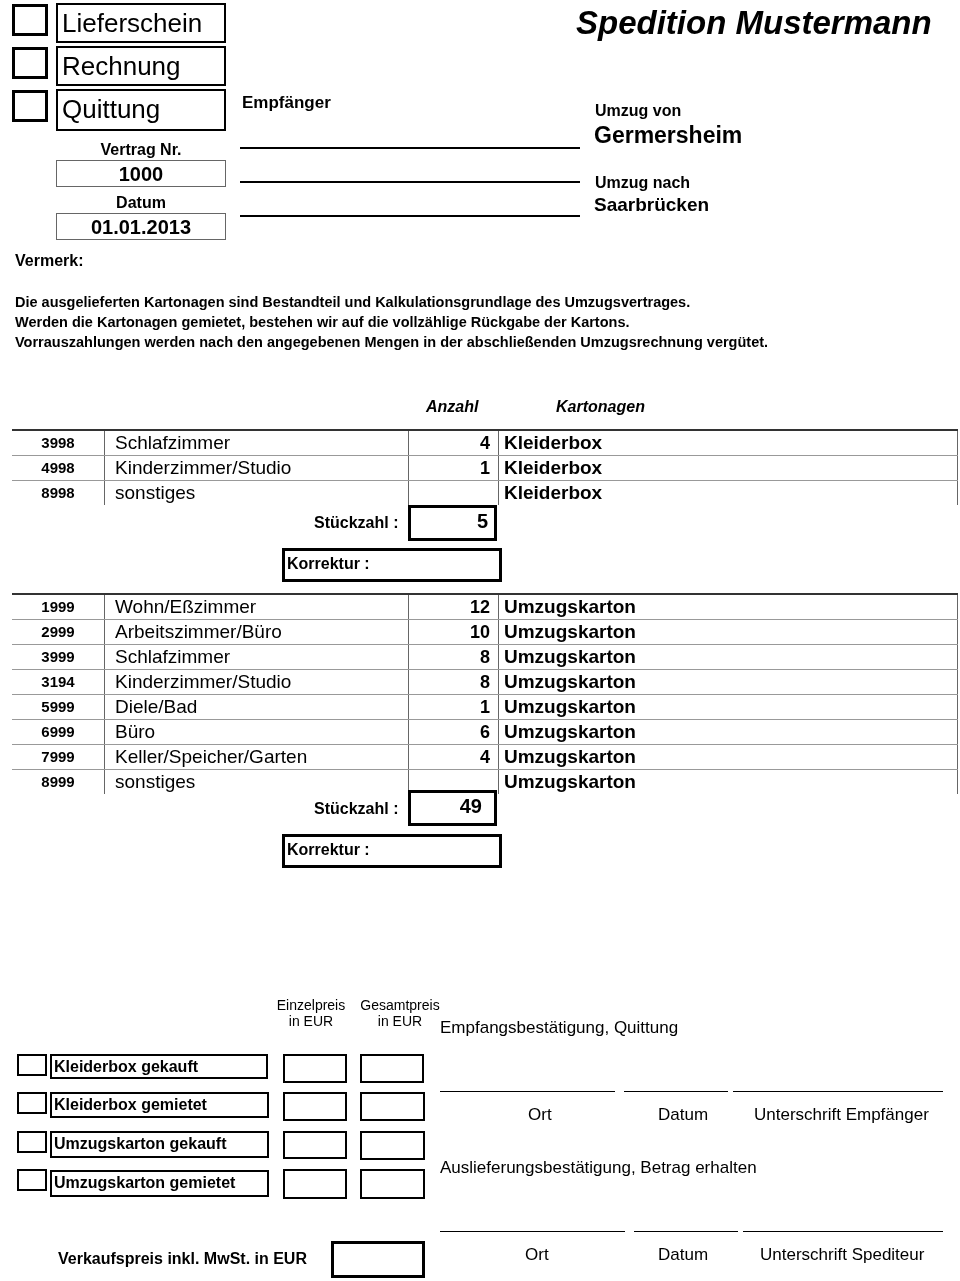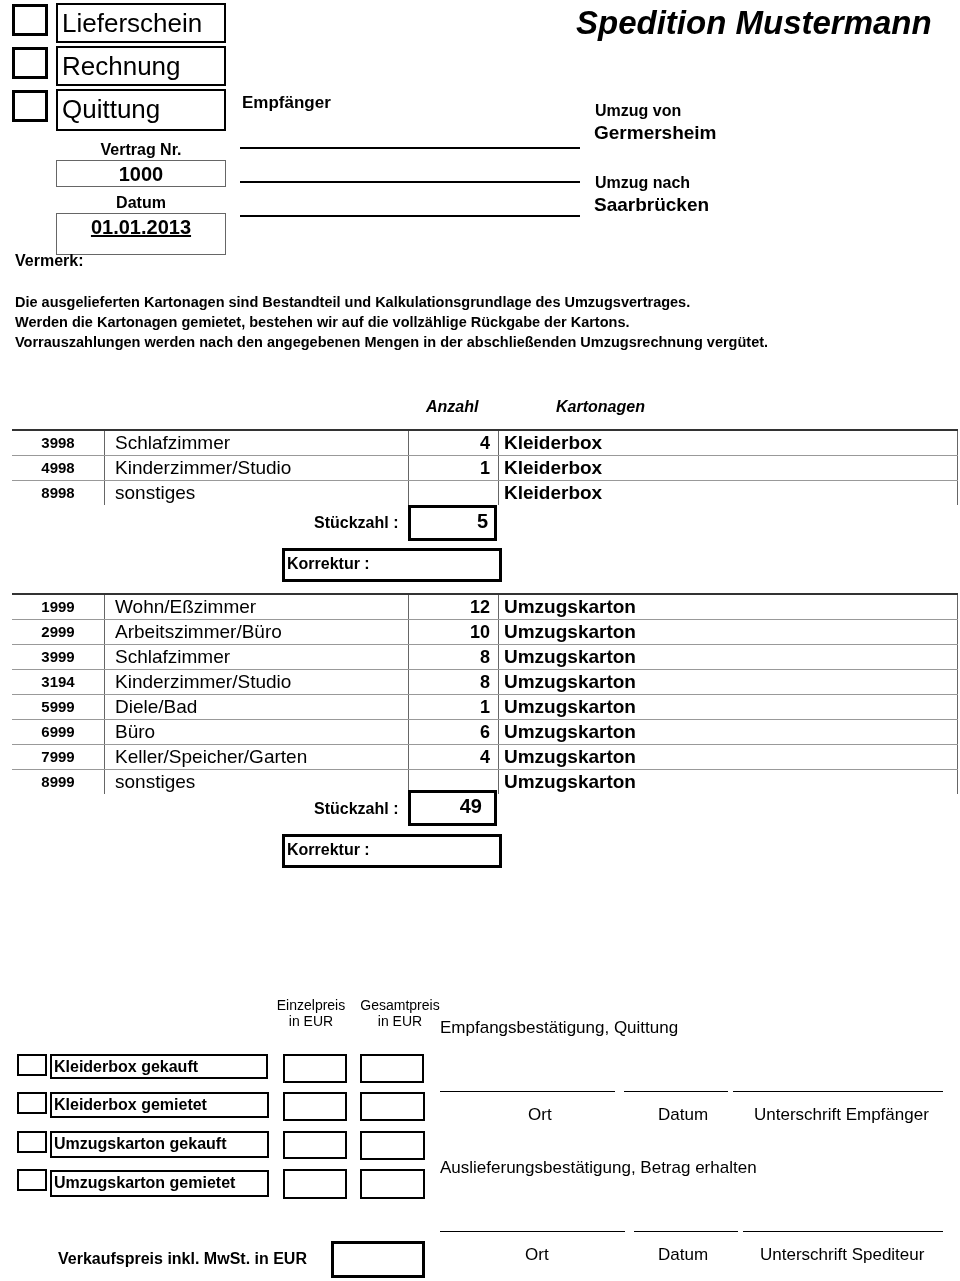--- a/index.html
+++ b/index.html
@@ -31,29 +31,29 @@
 <div class="chk" style="left:12px;top:47px;width:36px;height:32px;"></div>
 <div class="doctype" style="left:56px;top:46px;width:170px;height:40px;">Rechnung</div>
 <div class="chk" style="left:12px;top:90px;width:36px;height:32px;"></div>
 <div class="doctype" style="left:56px;top:89px;width:170px;height:42px;">Quittung</div>
 
 <div class="abs b" style="left:576px;top:4px;font-size:33px;font-style:italic;">Spedition Mustermann</div>
 
 <div class="abs b" style="left:56px;top:141px;width:170px;text-align:center;font-size:16px;">Vertrag Nr.</div>
 <div class="field" style="left:56px;top:160px;width:170px;height:27px;">1000</div>
 <div class="abs b" style="left:56px;top:194px;width:170px;text-align:center;font-size:16px;">Datum</div>
-<div class="field" style="left:56px;top:213px;width:170px;height:42px;text-decoration:underline;">01.01.2013</div>
+<div class="field" style="left:56px;top:213px;width:170px;height:27px;">01.01.2013</div>
 
 <div class="abs b" style="left:242px;top:93px;font-size:17px;">Empfänger</div>
 <div class="line" style="left:240px;top:147px;width:340px;"></div>
 <div class="line" style="left:240px;top:181px;width:340px;"></div>
 <div class="line" style="left:240px;top:215px;width:340px;"></div>
 
 <div class="abs b" style="left:595px;top:102px;font-size:16px;">Umzug von</div>
-<div class="abs b" style="left:594px;top:122px;font-size:19px;">Germersheim</div>
+<div class="abs b" style="left:594px;top:122px;font-size:23px;">Germersheim</div>
 <div class="abs b" style="left:595px;top:174px;font-size:16px;">Umzug nach</div>
 <div class="abs b" style="left:594px;top:194px;font-size:19px;">Saarbrücken</div>
 
 <div class="abs b" style="left:15px;top:252px;font-size:16px;">Vermerk:</div>
 
 <div class="abs b" style="left:15px;top:292px;font-size:14.5px;line-height:20px;">
   <div>Die ausgelieferten Kartonagen sind Bestandteil und Kalkulationsgrundlage des Umzugsvertrages.</div>
   <div>Werden die Kartonagen gemietet, bestehen wir auf die vollzählige Rückgabe der Kartons.</div>
   <div>Vorrauszahlungen werden nach den  angegebenen Mengen in der abschließenden Umzugsrechnung vergütet.</div>
 </div>

